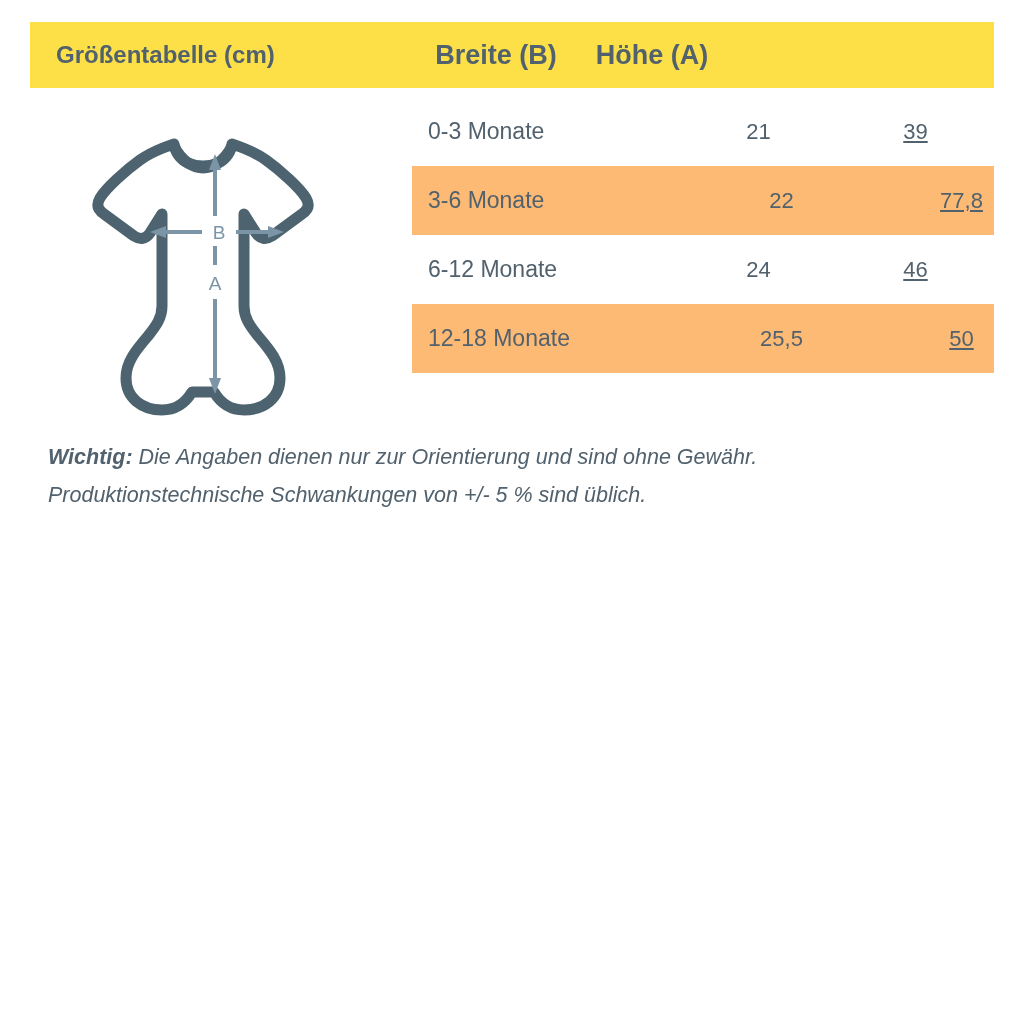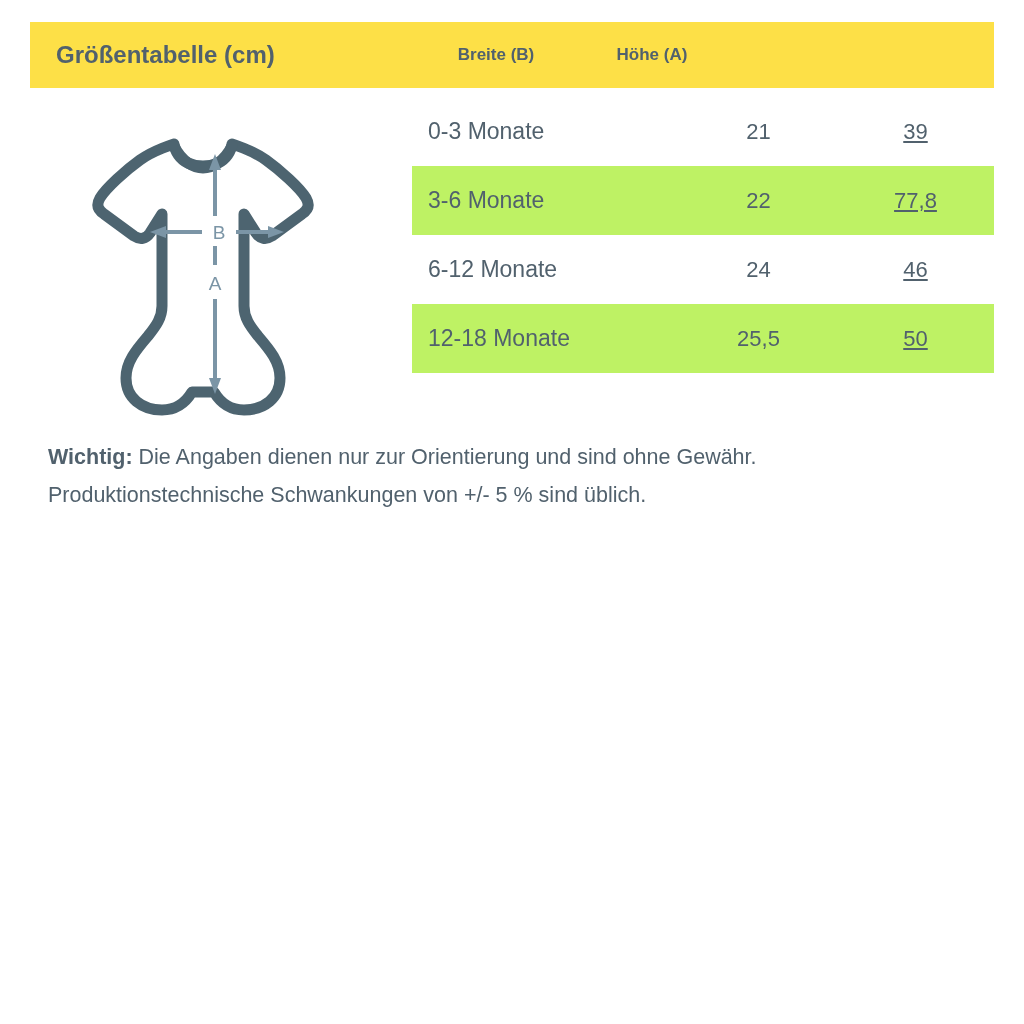--- a/index.html
+++ b/index.html
@@ -37,21 +37,21 @@
     width: 390px;
     padding-left: 26px;
     font-size: 24px;
     font-weight: bold;
     color: #51616d;
     box-sizing: border-box;
   }
   .header .h-col {
     flex: 0 0 152px;
     text-align: center;
-    font-size: 17px;
+    font-size: 27px;
     font-weight: bold;
     color: #51616d;
   }
   .header .h-col.wide {
     flex: 0 0 160px;
   }
 
   
   .table {
     position: absolute;
@@ -59,21 +59,22 @@
     top: 97px;
     width: 582px;
   }
   .row {
     display: flex;
     align-items: center;
     height: 69px;
     box-sizing: border-box;
   }
   .row.alt {
-    background: #bef264;
+    background: #fdba74;
+    gap: 23px;
   }
   .row .c-size {
     flex: 0 0 268px;
     padding-left: 16px;
     font-size: 23px;
     color: #51616d;
     box-sizing: border-box;
   }
   .row .c-val {
     flex: 0 0 157px;
@@ -97,20 +98,21 @@
 
   
   .note {
     position: absolute;
     left: 48px;
     top: 438px;
     width: 930px;
     font-size: 21.5px;
     line-height: 38px;
     color: #51616d;
+    font-style: italic;
   }
   .note b {
     font-weight: bold;
   }
   .note .line2 {
     display: block;
   }
 </style>
 </head>
 <body>

